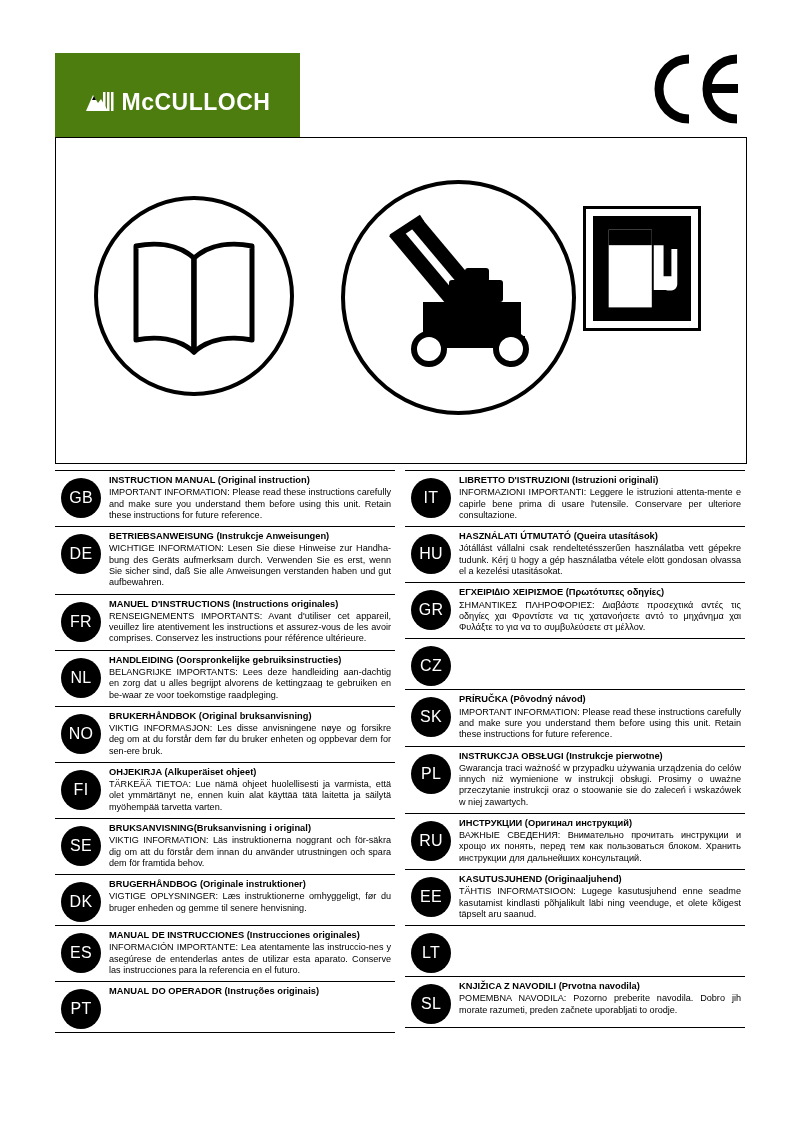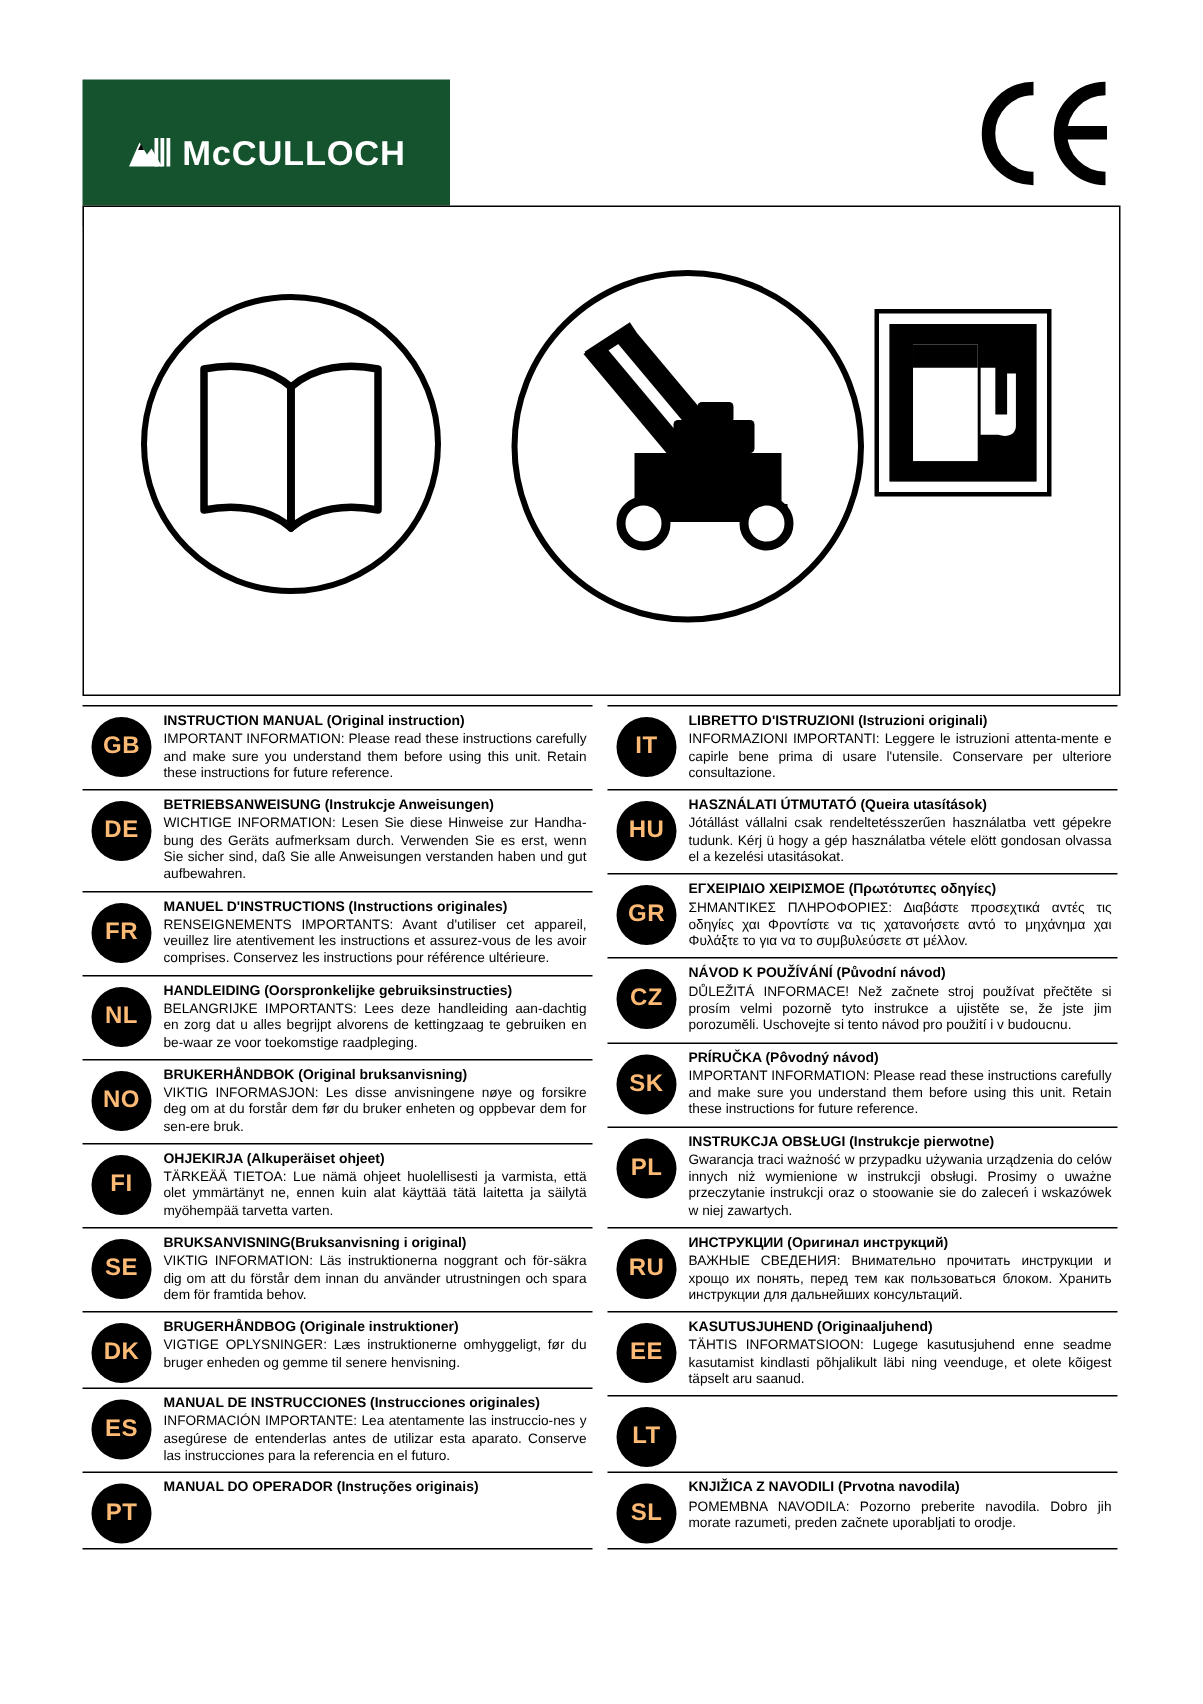--- a/index.html
+++ b/index.html
@@ -29,21 +29,21 @@
     top: 53px;
     width: 690px;
     height: 78px;
   }
   .brand-block {
     position: absolute;
     left: 0;
     top: 0;
     width: 245px;
     height: 98px;
-    background: #14532d;
+    background: #4d7c0f;
     display: flex;
     align-items: center;
     justify-content: center;
   }
   .brand-inner {
     display: flex;
     align-items: center;
     gap: 7px;
   }
   .brand-mark {
@@ -144,23 +144,23 @@
     display: flex;
     align-items: center;
     justify-content: center;
     padding-top: 4px;
   }
   .badge {
     width: 40px;
     height: 40px;
     border-radius: 50%;
     background: #000000;
-    color: #fdba74;
+    color: #ffffff;
     font-size: 16px;
-    font-weight: bold;
+    font-weight: normal;
     display: flex;
     align-items: center;
     justify-content: center;
     letter-spacing: 0.3px;
   }
   .text-cell {
     flex: 1;
     padding: 1px 4px 2px 2px;
   }
   .lang-title {
@@ -387,24 +387,20 @@
         <div class="text-cell">
           <p class="lang-title">ΕΓΧΕΙΡΙ∆ΙΟ ΧΕΙΡΙΣΜΟΕ (Πρωτότυπες οδηγίες)</p>
           <p class="lang-body">ΣΗΜΑΝΤΙΚΕΣ ΠΛΗΡΟΦΟΡΙΕΣ: ∆ιαβάστε προσεχτικά αvτές τις οδηγίες χαι Φροvτίστε vα τις χαταvoήσετε αvτό τo μηχάvημα χαι Φυλάξτε τo για vα τo συμβυλεύσετε στ μέλλov.</p>
         </div>
       </div>
 
       <div class="lang-row">
         <div class="badge-cell">
           <div class="badge">CZ</div>
         </div>
-        <div class="text-cell">
-          <p class="lang-title">NÁVOD K POUŽÍVÁNÍ (Původní návod)</p>
-          <p class="lang-body">DŮLEŽITÁ INFORMACE! Než začnete stroj používat přečtěte si prosím velmi pozorně tyto instrukce a ujistěte se, že jste jim porozuměli. Uschovejte si tento návod pro použití i v budoucnu.</p>
-        </div>
       </div>
 
       <div class="lang-row">
         <div class="badge-cell">
           <div class="badge">SK</div>
         </div>
         <div class="text-cell">
           <p class="lang-title">PRÍRUČKA (Pôvodný návod)</p>
           <p class="lang-body">IMPORTANT INFORMATION: Please read these instructions carefully and make sure you understand them before using this unit.  Retain these instructions for future reference.</p>
         </div>

